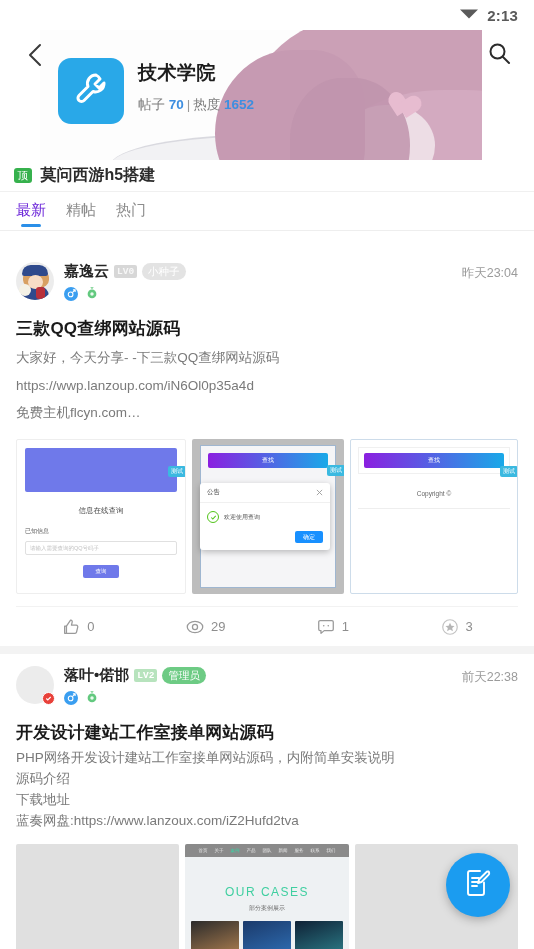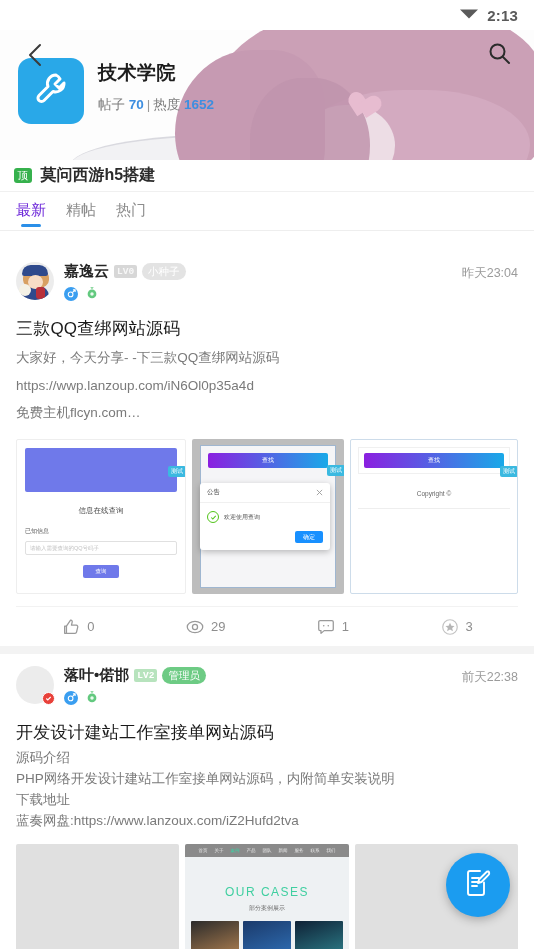--- a/index.html
+++ b/index.html
@@ -22,22 +22,23 @@
   
   .navbar {
     position:absolute; top:30px; left:0; width:534px; height:50px;
     display:flex; align-items:center; justify-content:space-between;
     padding: 0 18px; z-index: 6;
   }
   .nav-btn { width:34px; height:34px; display:flex; align-items:center; justify-content:center; cursor:pointer; }
 
   
   .banner {
-    position:relative; height: 130px; width:534px; overflow:hidden;
+    position:relative; height: 130px; width:442px; overflow:hidden;
     background:#fdfdfd;
+    margin-left:40px;
   }
   .banner-art { position:absolute; inset:0; overflow:hidden; }
   .hair {
     position:absolute; background:#cfa3b8; border-radius:50%;
   }
   .h1 { width:330px; height:190px; left:215px; top:-25px; border-radius:54% 46% 40% 60%; background:#cba0b6; }
   .h2 { width:150px; height:160px; left:175px; top:20px; border-radius:60% 40% 45% 55%; background:#c69ab2; }
   .h3 { width:230px; height:120px; left:300px; top:60px; border-radius:50% 50% 60% 40%; background:#d3aac0; }
   .h4 { width:120px; height:145px; left:250px; top:48px; border-radius:48% 52% 60% 40%; background:#c094ad; opacity:.85; }
   .face {
@@ -122,21 +123,21 @@
     font-size:10.5px; padding:1.5px 6px; border-radius:9px; line-height:1.25;
   }
   .role-gray { background:#e3e3e3; color:#ffffff; }
   .role-green { background:#6dcb84; color:#ffffff; }
   .icon-row { display:flex; align-items:center; gap:7px; margin-top:5px; }
   .mini-icon { width:14px; height:14px; border-radius:50%; display:flex; align-items:center; justify-content:center; }
   .gender-m { background:#3a9ef0; }
   .medal { width:15px; height:15px; }
   .post-time { font-size:12.5px; color:#9b9b9b; flex:0 0 auto; padding-top:3px; }
 
-  .post-title { font-size:17px; color:#1a1a1a; font-weight:400; margin:16px 0 4px 0; letter-spacing:.2px; }
+  .post-title { font-size:17px; color:#1a1a1a; font-weight:700; margin:16px 0 4px 0; letter-spacing:.2px; }
   .post-body p { font-size:13.5px; color:#7a7a7a; line-height:2.05; }
   .post-body.compact p { line-height:1.55; }
 
   .thumbs { display:flex; gap:6px; margin-top:12px; }
   .thumb { flex:1 1 0; height:155px; background:#e2e2e2; border-radius:2px; overflow:hidden; position:relative; }
 
   
   .t1 { background:#fff; border:1px solid #eee; padding:8px; }
   .t1-hero { height:44px; background:#6f79ea; border-radius:2px; }
   .t1-title { font-size:7.5px; color:#4a4a4a; text-align:center; margin-top:14px; }
@@ -451,22 +452,22 @@
                   <path d="M6 1 L8 4 L10 1 Z" fill="#8ed8a1"></path>
                 </svg>
             </span>
           </div>
         </div>
         <div class="post-time">前天22:38</div>
       </div>
 
       <div class="post-title">开发设计建站工作室接单网站源码</div>
       <div class="post-body compact">
+        <p>PHP网络开发设计建站工作室接单网站源码，内附简单安装说明</p>
         <p>源码介绍</p>
-        <p>PHP网络开发设计建站工作室接单网站源码，内附简单安装说明</p>
         <p>下载地址</p>
         <p>蓝奏网盘:https://www.lanzoux.com/iZ2Hufd2tva</p>
       </div>
 
       <div class="thumbs">
         <div class="thumb t4"></div>
         <div class="thumb t5">
           <div class="t5-nav">
             <span>首页</span>
             <span>关于</span>

